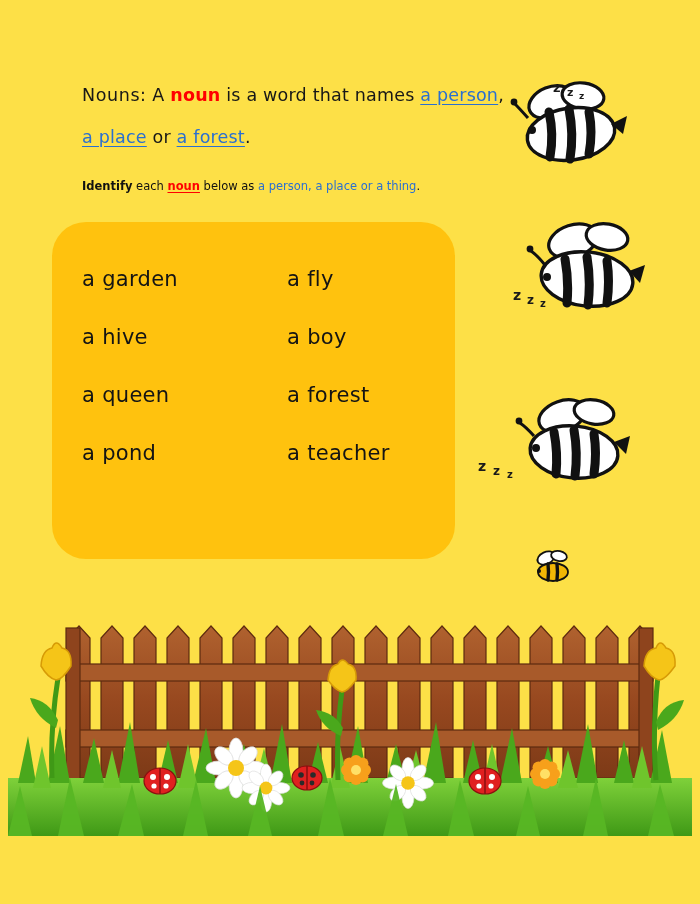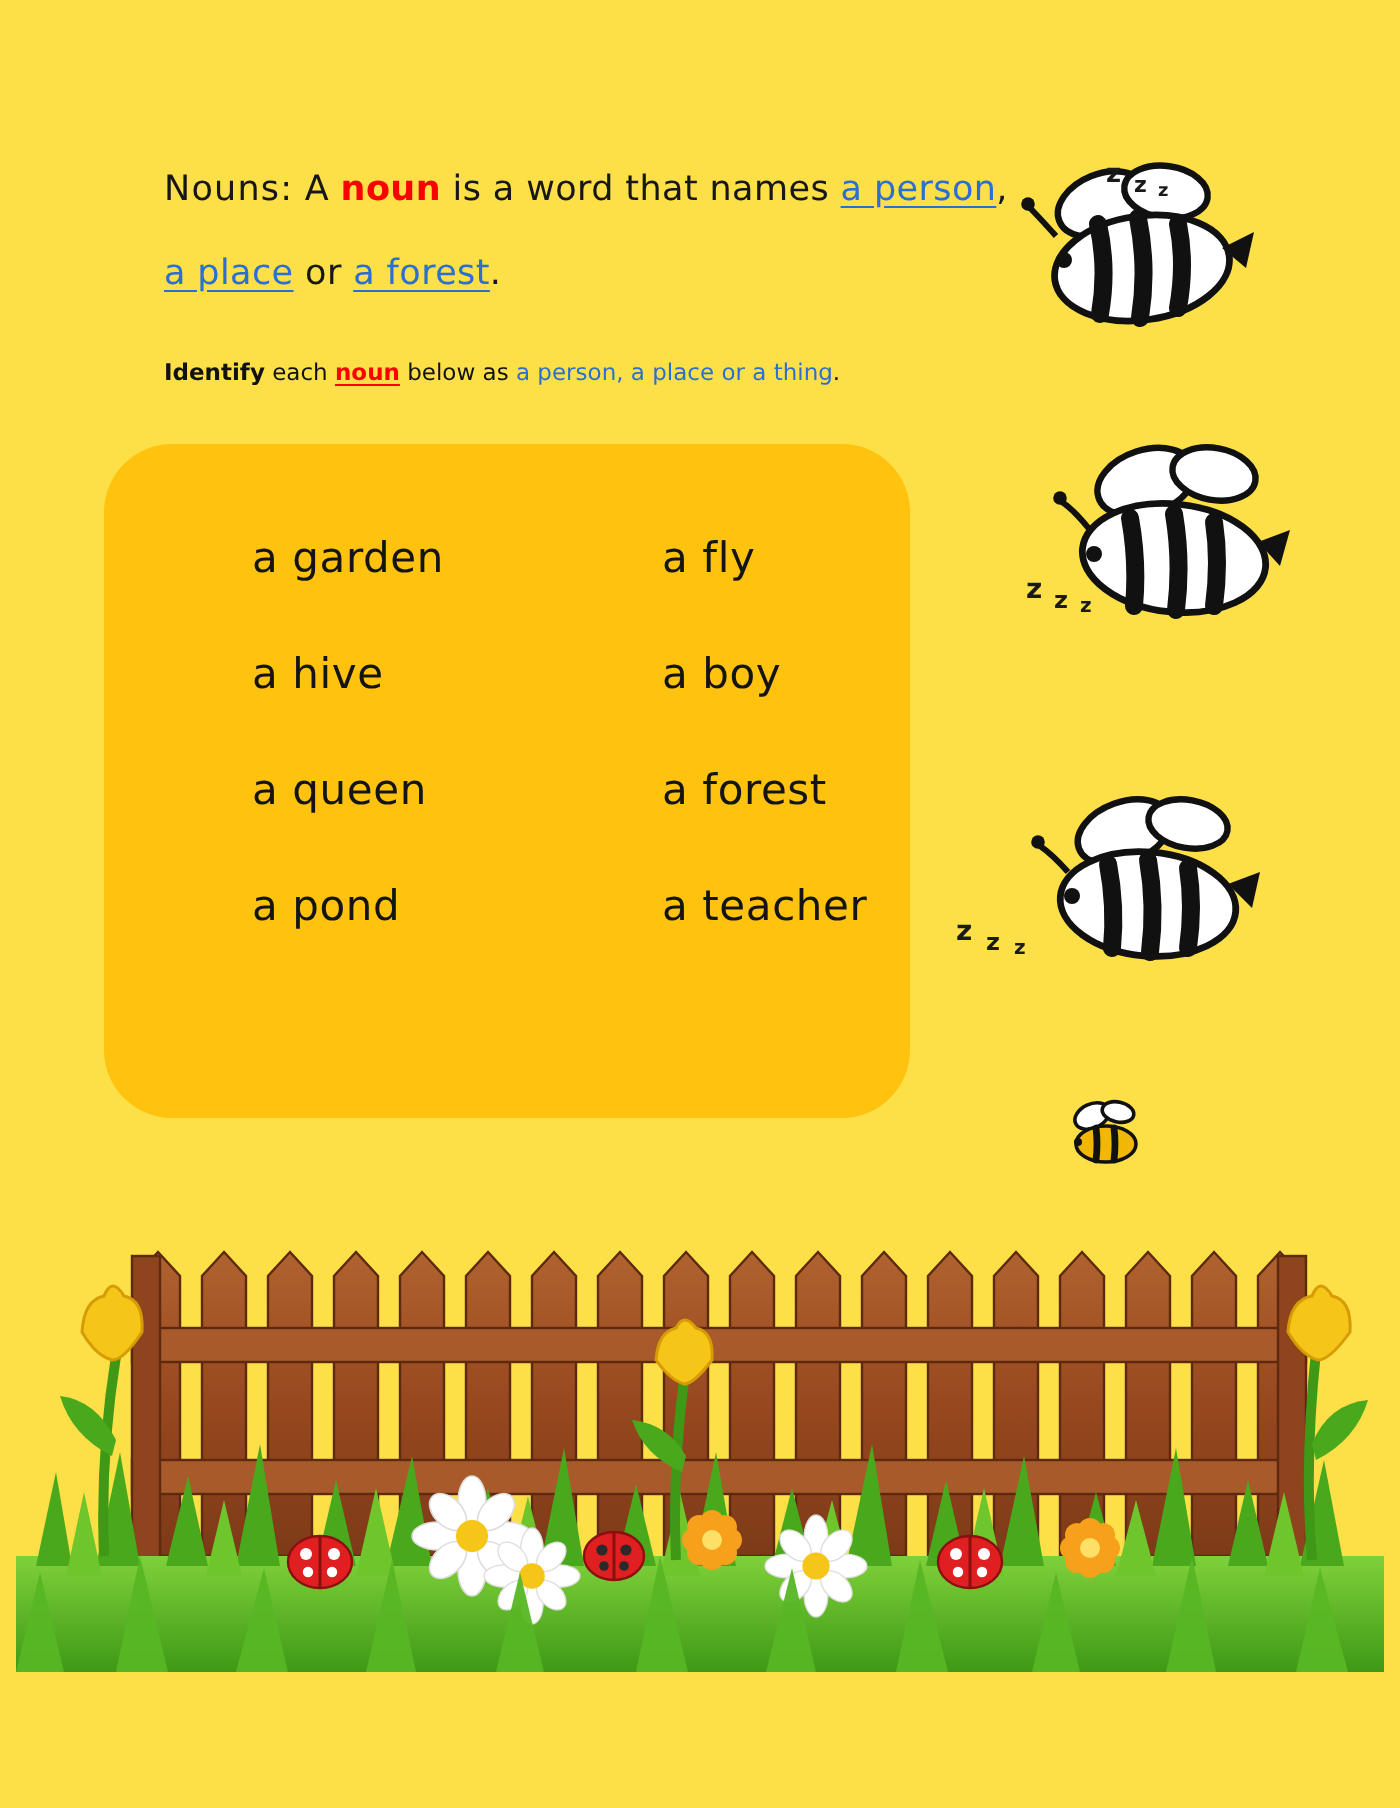--- a/index.html
+++ b/index.html
@@ -90,21 +90,20 @@
     grid-template-columns: 205px 145px;
     grid-auto-rows: 58px;
     align-items: center;
   }
   .word {
     font-size: 21px;
     color: #141414;
     font-family: "DejaVu Sans", sans-serif;
     letter-spacing: 0.3px;
     white-space: nowrap;
-    margin-left: 44px;
   }
 
   
   .bee-wrap { position: absolute; }
   .bee1 { left: 505px; top: 72px; width: 140px; height: 110px; }
   .bee2 { left: 495px; top: 215px; width: 155px; height: 120px; }
   .bee3 { left: 470px; top: 390px; width: 165px; height: 125px; }
   .bee4 { left: 530px; top: 545px; width: 46px;  height: 46px; }
 
   .zzz {

